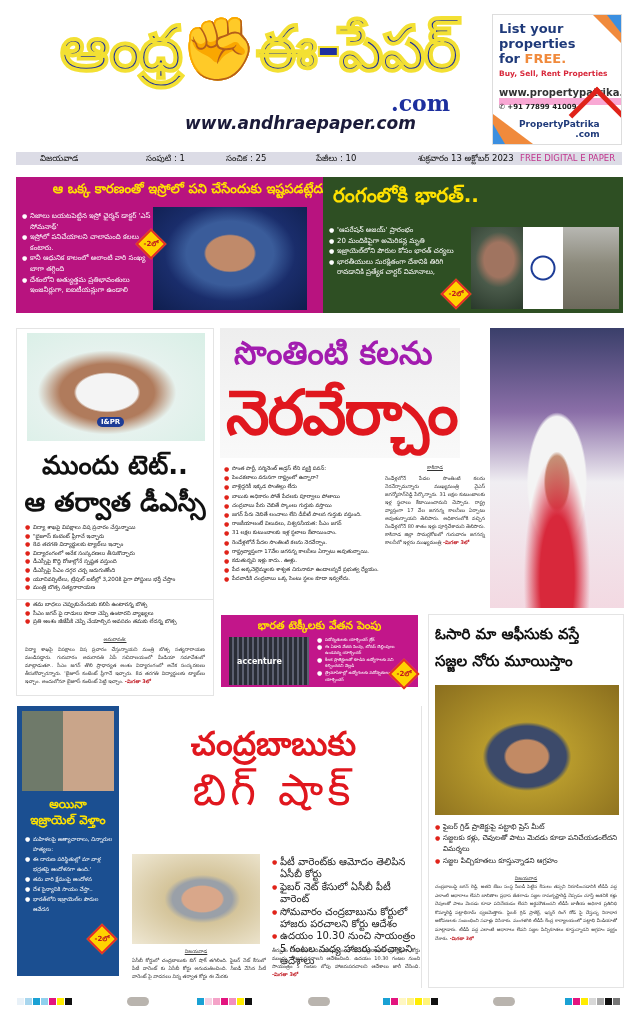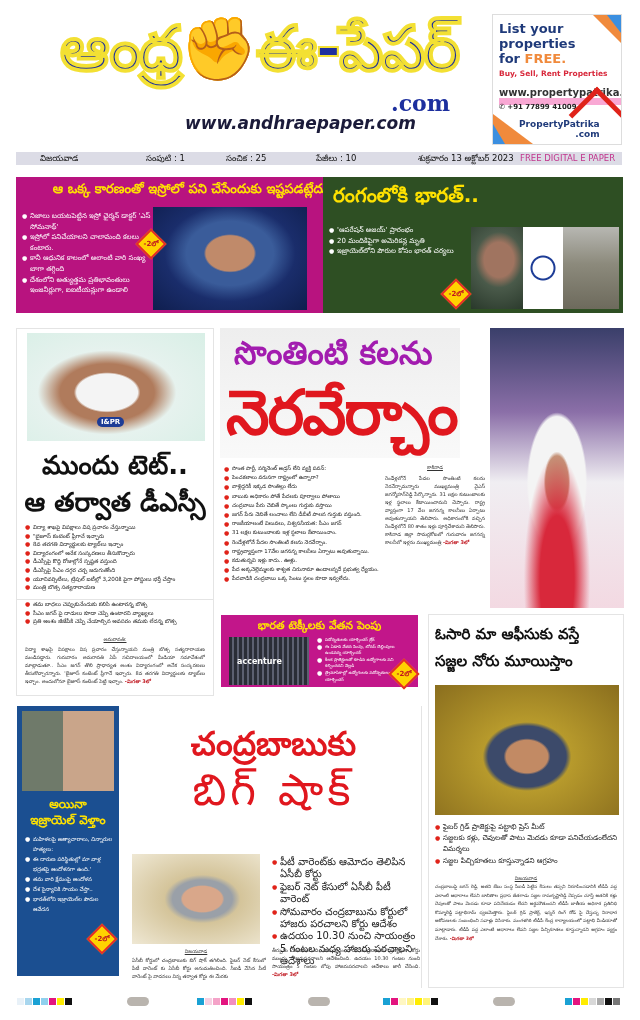--- a/index.html
+++ b/index.html
@@ -182,20 +182,21 @@
       <span>-2లో</span>
     </div>
 </div>
 
 <div class="abs bharat">
   <div class="bharat-h">రంగంలోకి భారత్..</div>
   <ul class="bul">
     <li>'ఆపరేషన్ అజయ్' ప్రారంభం</li>
     <li>20 మందికిపైగా అమెరికన్ల మృతి</li>
     <li>ఇజ్రాయెల్‌లోని పౌరుల కోసం భారత్ చర్యలు</li>
+    <li>భారతీయులు సురక్షితంగా దేశానికి తిరిగి రావడానికి ప్రత్యేక చార్టర్ విమానాలు,</li>
   </ul>
   <div class="bharat-photo1"></div>
   <div class="bharat-flag"></div>
   <div class="bharat-photo2"></div>
   <div class="badge2" style="left:122px; top:106px;">
       <span>-2లో</span>
     </div>
 </div>
 
 <div class="abs tet">

